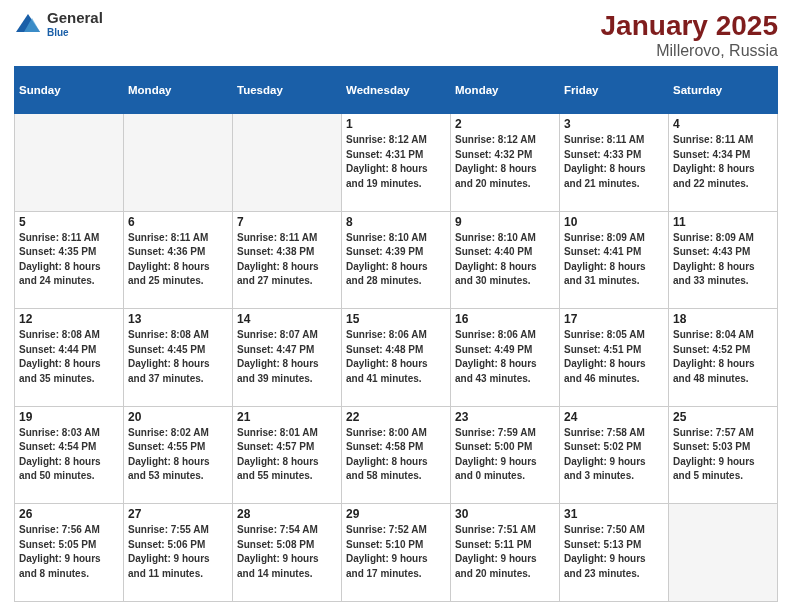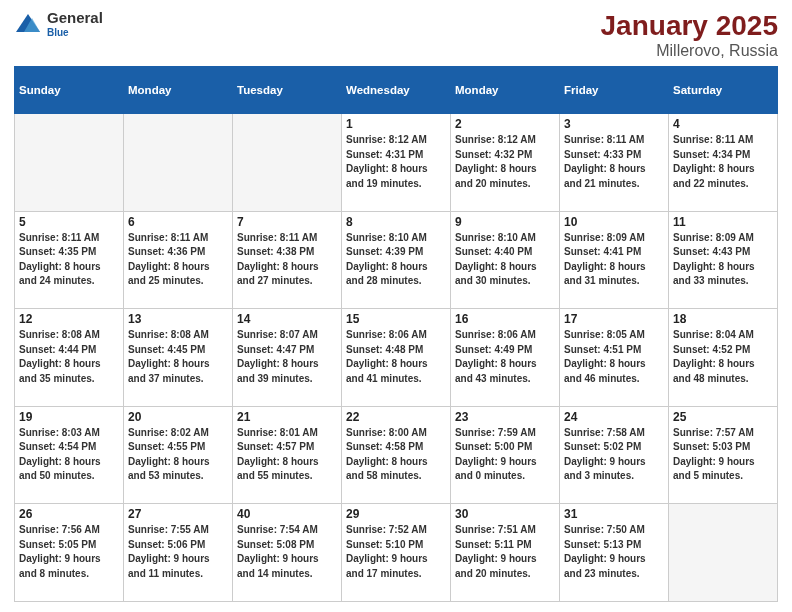--- a/index.html
+++ b/index.html
@@ -252,21 +252,21 @@
         <tr class="week-row">
           <td>
             <span class="day-number">26</span>
             <div class="day-info">Sunrise: 7:56 AM<br>Sunset: 5:05 PM<br>Daylight: 9 hours<br>and 8 minutes.</div>
           </td>
           <td>
             <span class="day-number">27</span>
             <div class="day-info">Sunrise: 7:55 AM<br>Sunset: 5:06 PM<br>Daylight: 9 hours<br>and 11 minutes.</div>
           </td>
           <td>
-            <span class="day-number">40</span>
+            <span class="day-number">28</span>
             <div class="day-info">Sunrise: 7:54 AM<br>Sunset: 5:08 PM<br>Daylight: 9 hours<br>and 14 minutes.</div>
           </td>
           <td>
             <span class="day-number">29</span>
             <div class="day-info">Sunrise: 7:52 AM<br>Sunset: 5:10 PM<br>Daylight: 9 hours<br>and 17 minutes.</div>
           </td>
           <td>
             <span class="day-number">30</span>
             <div class="day-info">Sunrise: 7:51 AM<br>Sunset: 5:11 PM<br>Daylight: 9 hours<br>and 20 minutes.</div>
           </td>

